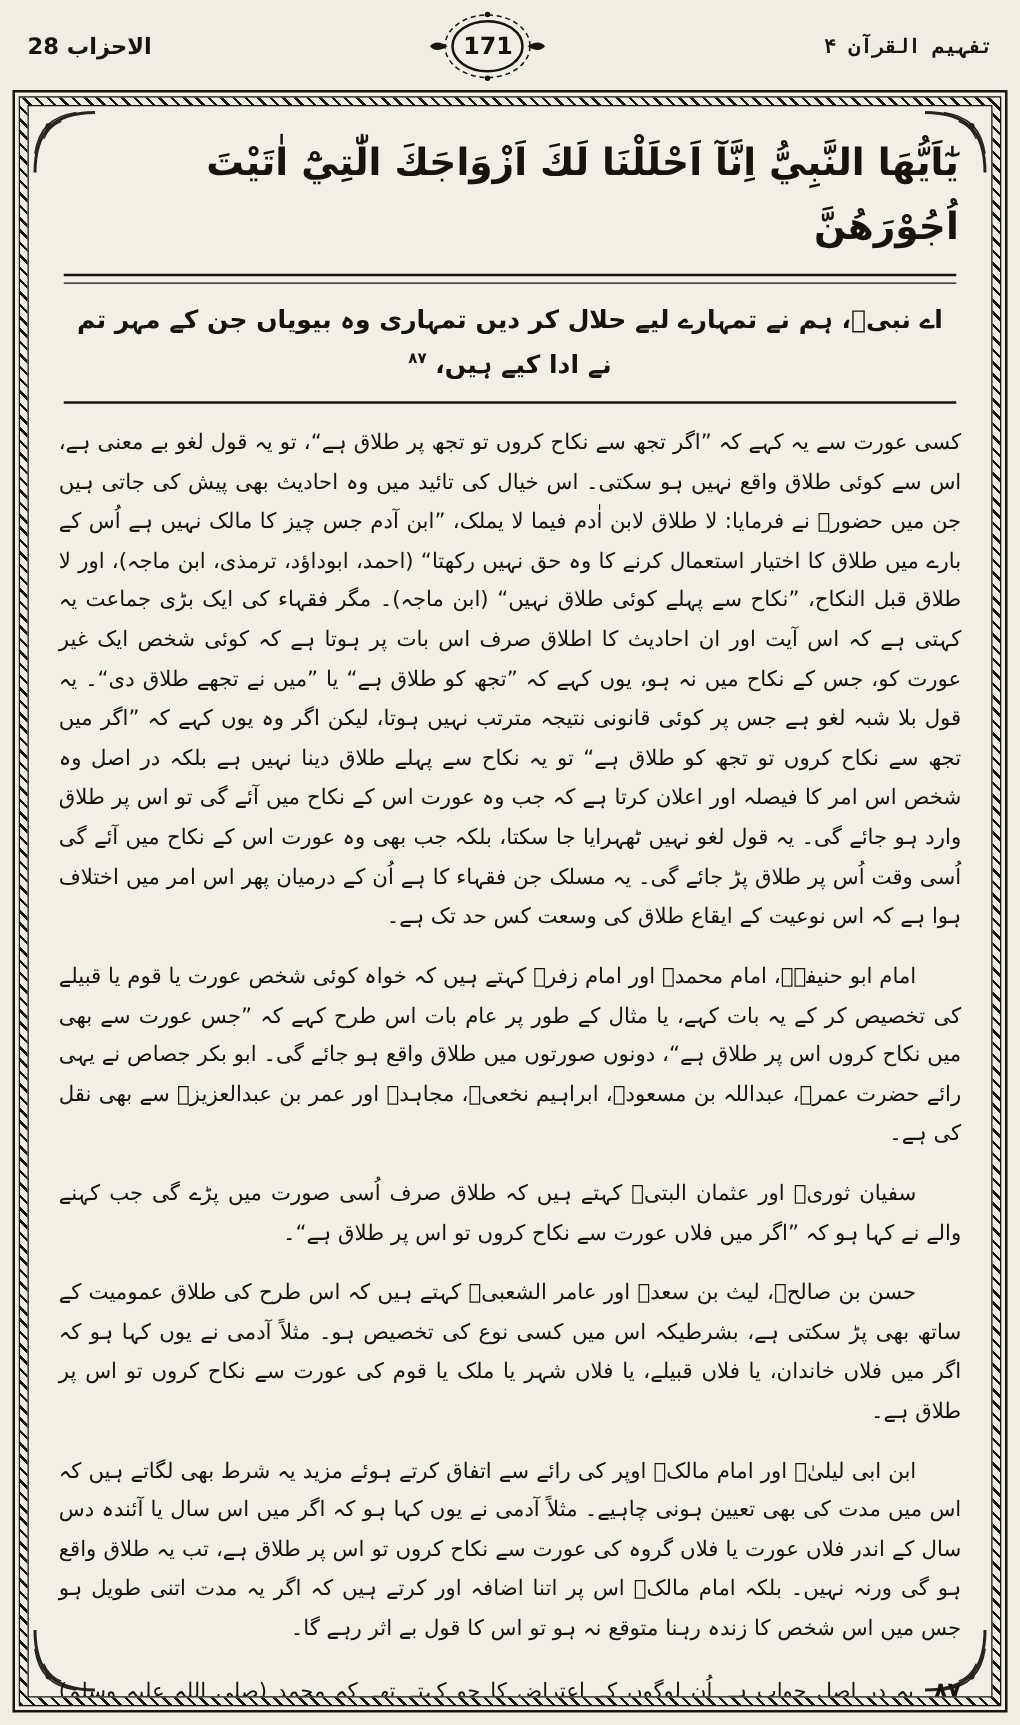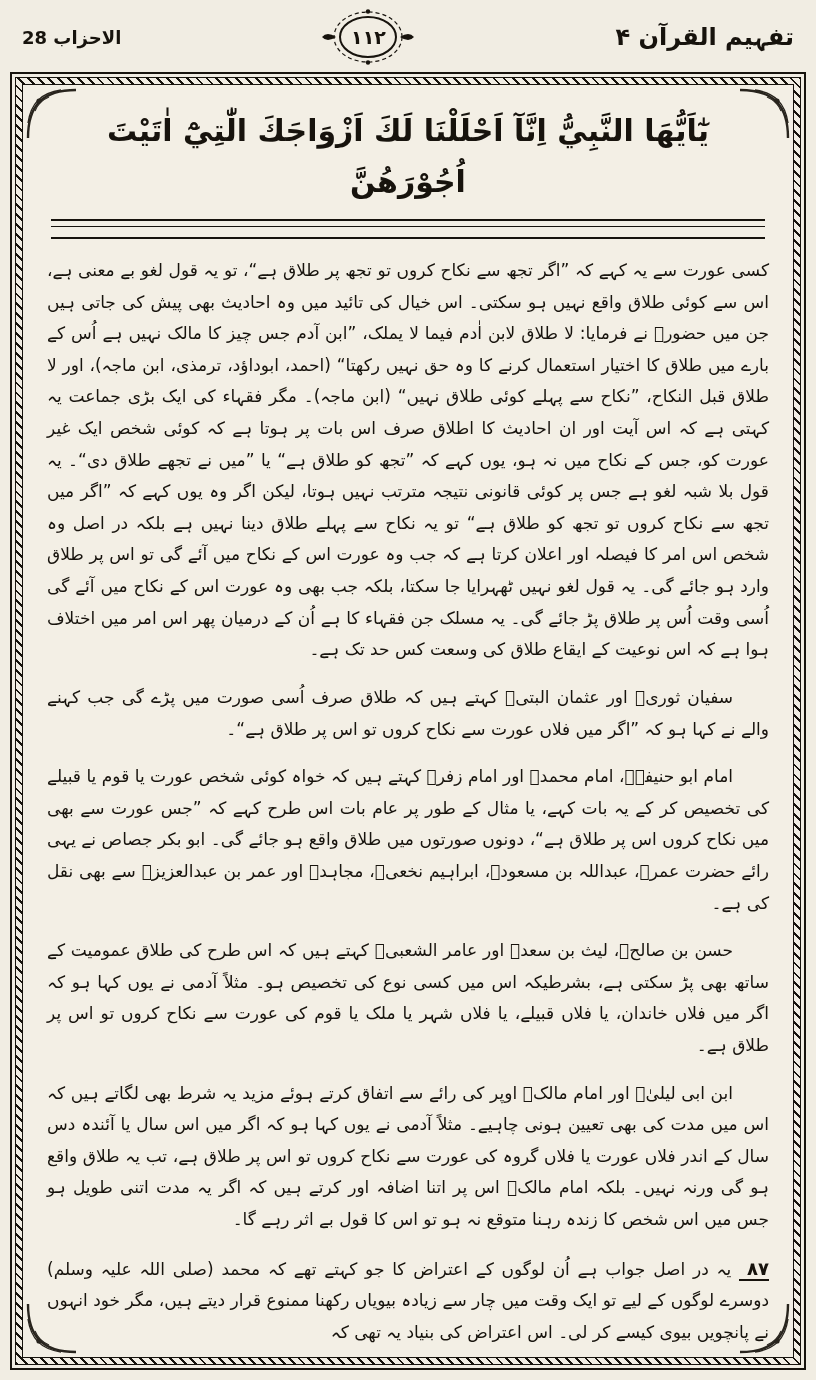--- a/index.html
+++ b/index.html
@@ -16,22 +16,23 @@
     background: #f1ede3;
   }
 
   
   .header {
     position: absolute; top: 6px; left: 16px; right: 16px; height: 62px;
     display: flex; align-items: center; justify-content: space-between;
     direction: rtl;
   }
   .book-title {
-    font-size: 24px; font-weight: bold; letter-spacing: 0.5px;
+    font-size: 16px; font-weight: bold; letter-spacing: 0.5px;
     padding-right: 6px;
+    font-family: Liberation Mono, monospace;
   }
   .surah-name {
     font-size: 18px; font-weight: bold;
     padding-left: 6px;
   }
   .medallion {
     position: relative; width: 96px; height: 58px;
     display: flex; align-items: center; justify-content: center;
   }
   .medallion svg { position: absolute; inset: 0; }
@@ -62,21 +63,21 @@
     overflow: hidden;
   }
   .corner { position: absolute; width: 54px; height: 54px; z-index: 1; opacity: .92; }
   .corner.tl { top: 2px; right: auto; left: 2px; }
   .corner.tr { top: 2px; right: 2px; transform: rotate(90deg); }
   .corner.br { bottom: 2px; right: 2px; transform: rotate(180deg); }
   .corner.bl { bottom: 2px; left: 2px; transform: rotate(270deg); }
 
   
   .verse {
-    direction: rtl; text-align: center;
+    direction: rtl; 
     font-size: 30px; font-weight: bold;
     line-height: 1.7;
     padding: 6px 2px 2px 2px;
     position: relative; z-index: 2;
   }
   .rule-double {
     height: 5px;
     border-top: 2.4px solid #17130d;
     border-bottom: 1.2px solid #17130d;
     margin: 10px 4px 8px 4px;
@@ -119,21 +120,21 @@
 
     <div class="medallion">
       <svg viewBox="0 0 96 58">
         <ellipse cx="48" cy="29" rx="28" ry="20" fill="none" stroke="#17130d" stroke-width="2"></ellipse>
         <ellipse cx="48" cy="29" rx="34" ry="25" fill="none" stroke="#17130d" stroke-width="1.2" stroke-dasharray="4 3"></ellipse>
         <path d="M16 29 Q7 23 2 29 Q7 35 16 29 Z" fill="#17130d"></path>
         <path d="M80 29 Q89 23 94 29 Q89 35 80 29 Z" fill="#17130d"></path>
         <circle cx="48" cy="3.5" r="2.2" fill="#17130d"></circle>
         <circle cx="48" cy="54.5" r="2.2" fill="#17130d"></circle>
       </svg>
-      <span class="num">۱۱۲</span>
+      <span class="num">171</span>
     </div>
 
     <div class="surah-name">الاحزاب 28</div>
   </div>
 
   <div class="frame">
     <div class="frame-band">
       <div class="frame-inner">
 
         <svg class="corner tl" viewBox="0 0 54 54">
@@ -158,27 +159,31 @@
           <path d="M3 51 C3 18 18 3 51 3" fill="none" stroke="#17130d" stroke-width="2.4"></path>
           <path d="M3 36 C6 16 16 6 36 3" fill="none" stroke="#17130d" stroke-width="1.4"></path>
           <path d="M10 24 Q14 14 24 10" fill="none" stroke="#17130d" stroke-width="1.2"></path>
           <circle cx="14" cy="14" r="2.6" fill="#17130d"></circle>
         </svg>
 
         <div class="verse">يٰٓاَيُّهَا النَّبِيُّ اِنَّآ اَحْلَلْنَا لَكَ اَزْوَاجَكَ الّٰتِيْٓ اٰتَيْتَ اُجُوْرَهُنَّ</div>
 
         <div class="rule-double"></div>
 
+        <div class="translation-row">
+          <span>اے نبیؐ، ہم نے تمہارے لیے حلال کر دیں تمہاری وہ بیویاں جن کے مہر تم نے ادا کیے ہیں،</span>
+          <sup>۸۷</sup>
+        </div>
 
         <div class="rule-single"></div>
 
         <div class="commentary">
           <p class="continuation">کسی عورت سے یہ کہے کہ ”اگر تجھ سے نکاح کروں تو تجھ پر طلاق ہے“، تو یہ قول لغو بے معنی ہے، اس سے کوئی طلاق واقع نہیں ہو سکتی۔ اس خیال کی تائید میں وہ احادیث بھی پیش کی جاتی ہیں جن میں حضورؐ نے فرمایا: لا طلاق لابن اٰدم فیما لا یملک، ”ابن آدم جس چیز کا مالک نہیں ہے اُس کے بارے میں طلاق کا اختیار استعمال کرنے کا وہ حق نہیں رکھتا“ (احمد، ابوداؤد، ترمذی، ابن ماجہ)، اور لا طلاق قبل النکاح، ”نکاح سے پہلے کوئی طلاق نہیں“ (ابن ماجہ)۔ مگر فقہاء کی ایک بڑی جماعت یہ کہتی ہے کہ اس آیت اور ان احادیث کا اطلاق صرف اس بات پر ہوتا ہے کہ کوئی شخص ایک غیر عورت کو، جس کے نکاح میں نہ ہو، یوں کہے کہ ”تجھ کو طلاق ہے“ یا ”میں نے تجھے طلاق دی“۔ یہ قول بلا شبہ لغو ہے جس پر کوئی قانونی نتیجہ مترتب نہیں ہوتا، لیکن اگر وہ یوں کہے کہ ”اگر میں تجھ سے نکاح کروں تو تجھ کو طلاق ہے“ تو یہ نکاح سے پہلے طلاق دینا نہیں ہے بلکہ در اصل وہ شخص اس امر کا فیصلہ اور اعلان کرتا ہے کہ جب وہ عورت اس کے نکاح میں آئے گی تو اس پر طلاق وارد ہو جائے گی۔ یہ قول لغو نہیں ٹھہرایا جا سکتا، بلکہ جب بھی وہ عورت اس کے نکاح میں آئے گی اُسی وقت اُس پر طلاق پڑ جائے گی۔ یہ مسلک جن فقہاء کا ہے اُن کے درمیان پھر اس امر میں اختلاف ہوا ہے کہ اس نوعیت کے ایقاع طلاق کی وسعت کس حد تک ہے۔</p>
+          <p>امام ابو حنیفہؒ، امام محمدؒ اور امام زفرؒ کہتے ہیں کہ خواہ کوئی شخص عورت یا قوم یا قبیلے کی تخصیص کر کے یہ بات کہے، یا مثال کے طور پر عام بات اس طرح کہے کہ ”جس عورت سے بھی میں نکاح کروں اس پر طلاق ہے“، دونوں صورتوں میں طلاق واقع ہو جائے گی۔ ابو بکر جصاص نے یہی رائے حضرت عمرؓ، عبداللہ بن مسعودؓ، ابراہیم نخعیؒ، مجاہدؒ اور عمر بن عبدالعزیزؒ سے بھی نقل کی ہے۔</p>
           <p>سفیان ثوریؒ اور عثمان البتیؒ کہتے ہیں کہ طلاق صرف اُسی صورت میں پڑے گی جب کہنے والے نے کہا ہو کہ ”اگر میں فلاں عورت سے نکاح کروں تو اس پر طلاق ہے“۔</p>
-          <p>امام ابو حنیفہؒ، امام محمدؒ اور امام زفرؒ کہتے ہیں کہ خواہ کوئی شخص عورت یا قوم یا قبیلے کی تخصیص کر کے یہ بات کہے، یا مثال کے طور پر عام بات اس طرح کہے کہ ”جس عورت سے بھی میں نکاح کروں اس پر طلاق ہے“، دونوں صورتوں میں طلاق واقع ہو جائے گی۔ ابو بکر جصاص نے یہی رائے حضرت عمرؓ، عبداللہ بن مسعودؓ، ابراہیم نخعیؒ، مجاہدؒ اور عمر بن عبدالعزیزؒ سے بھی نقل کی ہے۔</p>
           <p>حسن بن صالحؒ، لیث بن سعدؒ اور عامر الشعبیؒ کہتے ہیں کہ اس طرح کی طلاق عمومیت کے ساتھ بھی پڑ سکتی ہے، بشرطیکہ اس میں کسی نوع کی تخصیص ہو۔ مثلاً آدمی نے یوں کہا ہو کہ اگر میں فلاں خاندان، یا فلاں قبیلے، یا فلاں شہر یا ملک یا قوم کی عورت سے نکاح کروں تو اس پر طلاق ہے۔</p>
           <p>ابن ابی لیلیٰؒ اور امام مالکؒ اوپر کی رائے سے اتفاق کرتے ہوئے مزید یہ شرط بھی لگاتے ہیں کہ اس میں مدت کی بھی تعیین ہونی چاہیے۔ مثلاً آدمی نے یوں کہا ہو کہ اگر میں اس سال یا آئندہ دس سال کے اندر فلاں عورت یا فلاں گروہ کی عورت سے نکاح کروں تو اس پر طلاق ہے، تب یہ طلاق واقع ہو گی ورنہ نہیں۔ بلکہ امام مالکؒ اس پر اتنا اضافہ اور کرتے ہیں کہ اگر یہ مدت اتنی طویل ہو جس میں اس شخص کا زندہ رہنا متوقع نہ ہو تو اس کا قول بے اثر رہے گا۔</p>
           <p class="continuation">
             <span class="footnote-marker">۸۷</span>
             <span>یہ در اصل جواب ہے اُن لوگوں کے اعتراض کا جو کہتے تھے کہ محمد (صلی اللہ علیہ وسلم) دوسرے لوگوں کے لیے تو ایک وقت میں چار سے زیادہ بیویاں رکھنا ممنوع قرار دیتے ہیں، مگر خود انہوں نے پانچویں بیوی کیسے کر لی۔ اس اعتراض کی بنیاد یہ تھی کہ</span>
           </p>
         </div>
 
       </div>
     </div>

